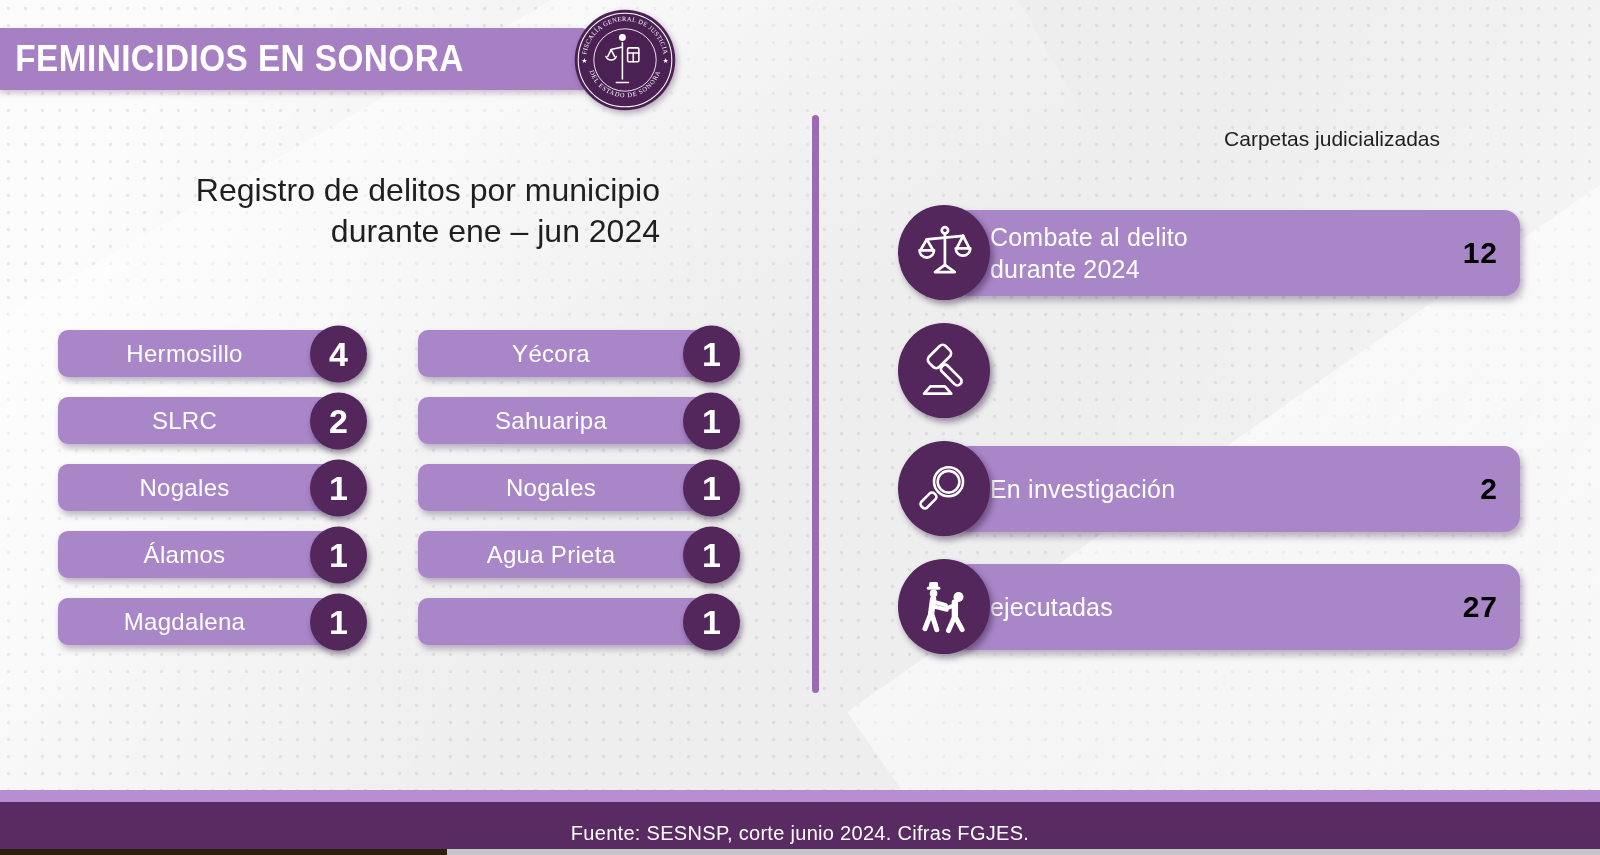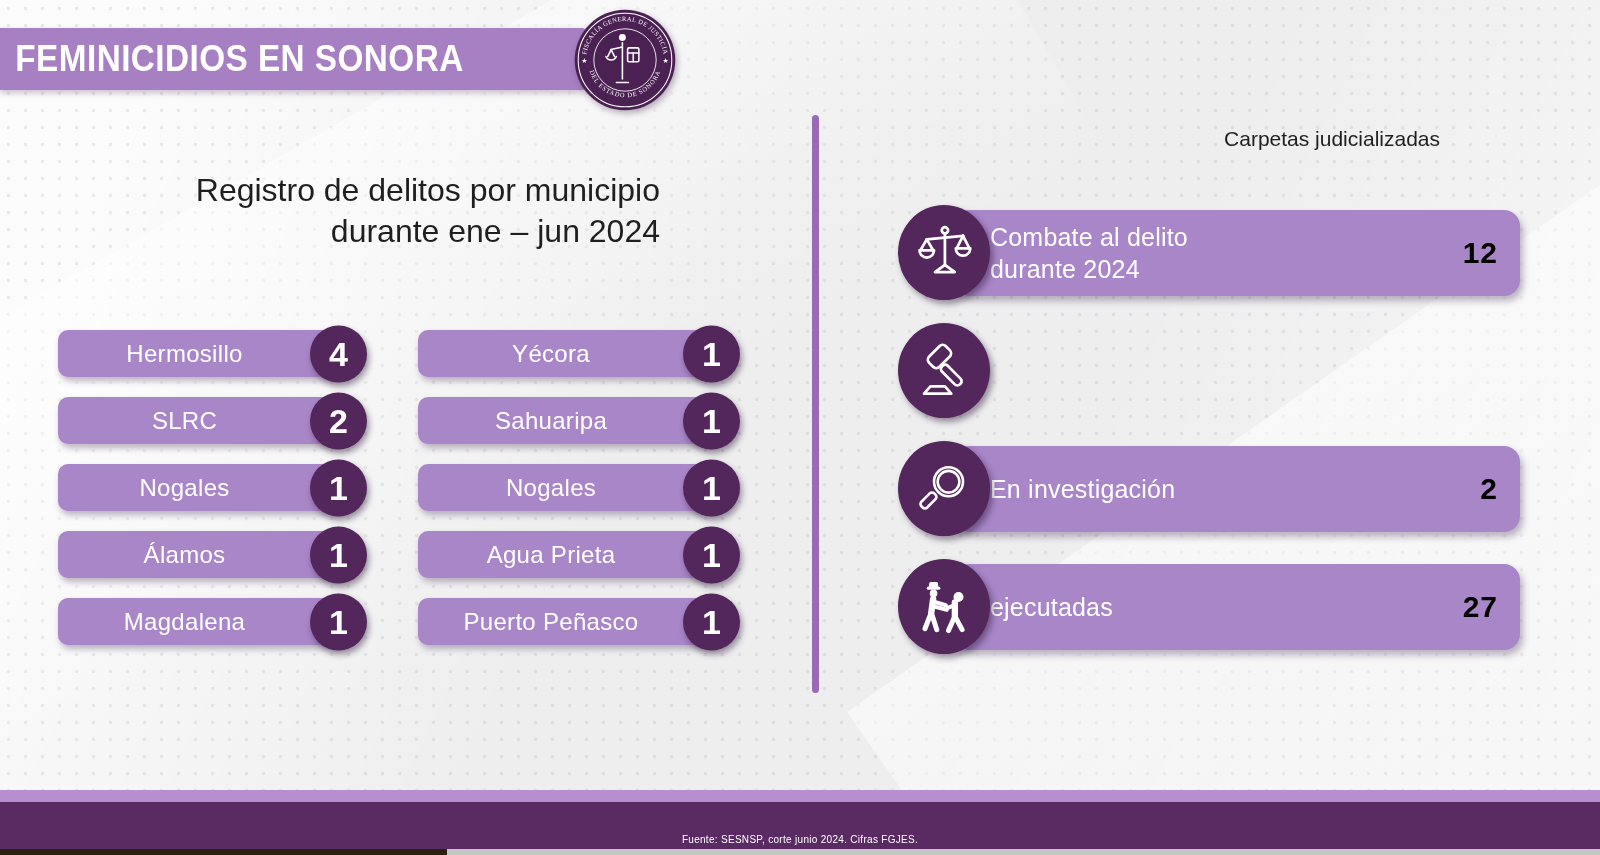--- a/index.html
+++ b/index.html
@@ -92,21 +92,21 @@
     box-shadow:3px 4px 6px rgba(40,20,50,0.45);
   }
   .card1{ top:205px; } .card2{ top:323px; } .card3{ top:441px; } .card4{ top:559px; }
 
   
   .footer-strip{ position:absolute; left:0; top:790px; width:1600px; height:12px; background:#b78fd0; }
   .footer-band{
     position:absolute; left:0; top:802px; width:1600px; height:47px; background:#5a2b63;
     display:flex; align-items:flex-end; justify-content:center; padding-bottom:4px;
   }
-  .footer-band p{ color:#fff; font-size:10px; letter-spacing:0.3px; }
+  .footer-band p{ color:#fff; font-size:20px; letter-spacing:0.3px; }
   .bottom-edge{ position:absolute; left:0; top:849px; width:1600px; height:6px; background:#c6c6c8; }
   .bottom-edge .brown{ position:absolute; left:0; top:0; width:447px; height:6px; background:#2a2010; }
 </style>
 </head>
 <body>
 
 <div class="slide">
   <div class="sheen sheen1"></div>
   <div class="sheen sheen2"></div>
 
@@ -185,21 +185,20 @@
     </div>
     <div class="muni-row">
       <span class="muni-name">Nogales</span>
       <span class="muni-count">1</span>
     </div>
     <div class="muni-row">
       <span class="muni-name">Agua Prieta</span>
       <span class="muni-count">1</span>
     </div>
     <div class="muni-row">
-      <span class="muni-name">Puerto Peñasco</span>
       <span class="muni-count">1</span>
     </div>
   </div>
 
   <div class="divider"></div>
 
   <h2 class="right-title">Carpetas judicializadas</h2>
 
   <div class="card card1">
     <div class="bar">

